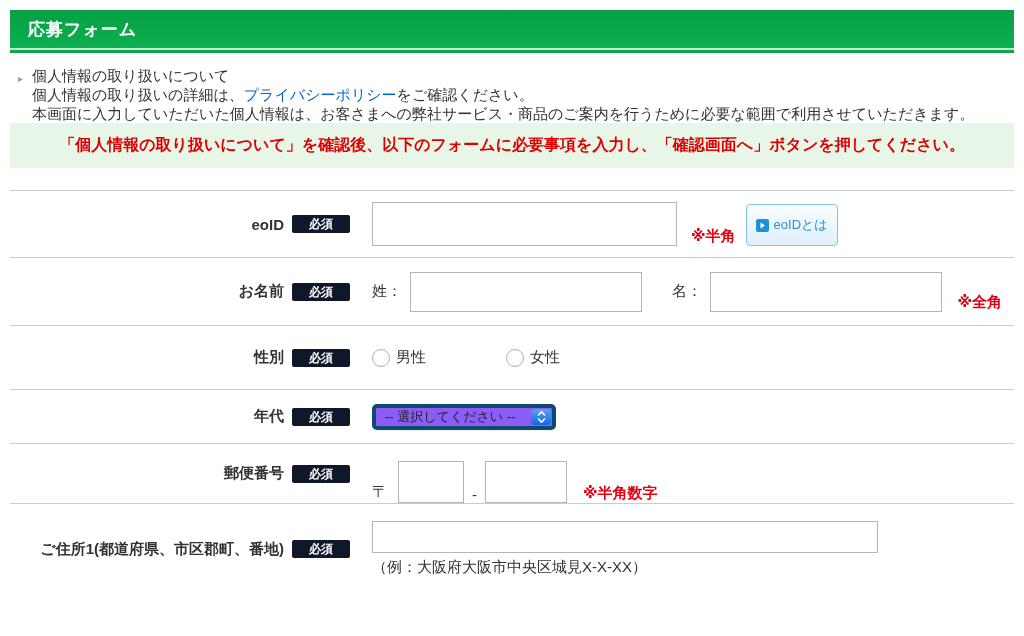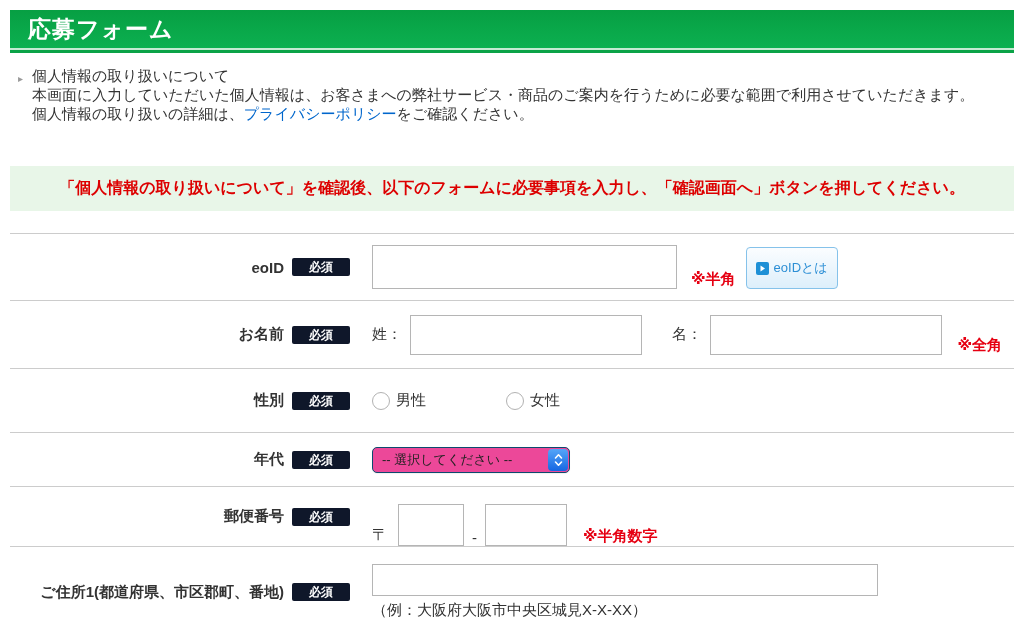--- a/index.html
+++ b/index.html
@@ -7,21 +7,21 @@
   body { font-family: "Liberation Sans", "DejaVu Sans", sans-serif; color: #333; }
   .page { padding: 10px 10px 0 10px; }
 
   
   .header-bar {
     height: 38px;
     background: linear-gradient(180deg, #079f43 0%, #0cb050 100%);
     display: flex; align-items: center;
   }
   .header-title {
-    color: #fff; font-weight: bold; font-size: 23px; letter-spacing: 1px;
+    color: #fff; font-weight: bold; font-size: 17px; letter-spacing: 1px;
     padding-left: 18px;
   }
   .header-line-light { height: 2px; background: #c5e9d2; }
   .header-line-green { height: 3px; background: #0aa347; }
 
   
   .privacy {
     margin-top: 13px;
     padding-left: 22px;
     font-size: 15px; line-height: 19px; color: #333;
@@ -31,21 +31,20 @@
   .privacy-bullet {
     position: absolute; left: 8px; top: 3px;
     color: #9a9a9a; font-size: 10px;
   }
   .privacy a, .privacy .link {
     color: #0066cc; text-decoration: none; cursor: pointer;
   }
 
   
   .notice-box {
-    margin-top: 43px;
     background: #e8f6e8;
     padding: 12px 8px;
     text-align: center;
   }
   .notice-text {
     color: #dd0000; font-weight: bold; font-size: 16px; white-space: nowrap;
   }
 
   
   .form { margin-top: 22px; }
@@ -117,23 +116,23 @@
   .radio-female { margin-left: 80px; }
   input[type="radio"] {
     appearance: none; -webkit-appearance: none;
     width: 18px; height: 18px; border: 1px solid #b2b2b2; border-radius: 50%;
     background: #fff; margin: 0; cursor: pointer;
   }
 
   
   .select-box {
     position: relative;
-    width: 198px; height: 26px;
-    border: 1px solid #0c4a6e; border-radius: 5px;
-    background: #ec4899;
+    width: 184px; height: 26px;
+    border: 4px solid #0c4a6e; border-radius: 5px;
+    background: #8b5cf6;
     display: flex; align-items: center;
     padding: 0 26px 0 9px;
     font-size: 13px; color: #222;
     box-shadow: 0 1px 1px rgba(0,0,0,0.06);
     cursor: pointer; white-space: nowrap;
   }
   .select-stepper {
     position: absolute; right: 1px; top: 1px; bottom: 1px; width: 20px;
     border-radius: 4px;
     background: linear-gradient(180deg, #55a6f8 0%, #1566e2 100%);
@@ -155,22 +154,22 @@
 
   <div class="header-bar">
     <div class="header-title">応募フォーム</div>
   </div>
   <div class="header-line-light"></div>
   <div class="header-line-green"></div>
 
   <div class="privacy">
     <span class="privacy-bullet">▸</span>
     <div>個人情報の取り扱いについて</div>
+    <div><span>個人情報の取り扱いの詳細は、</span><span class="link">プライバシーポリシー</span><span>をご確認ください。</span></div>
     <div>本画面に入力していただいた個人情報は、お客さまへの弊社サービス・商品のご案内を行うために必要な範囲で利用させていただきます。</div>
-    <div><span>個人情報の取り扱いの詳細は、</span><span class="link">プライバシーポリシー</span><span>をご確認ください。</span></div>
   </div>
 
   <div class="notice-box">
     <span class="notice-text">「個人情報の取り扱いについて」を確認後、以下のフォームに必要事項を入力し、「確認画面へ」ボタンを押してください。</span>
   </div>
 
   <div class="form">
 
     <div class="form-row row-eoid">
       <div class="row-label">

